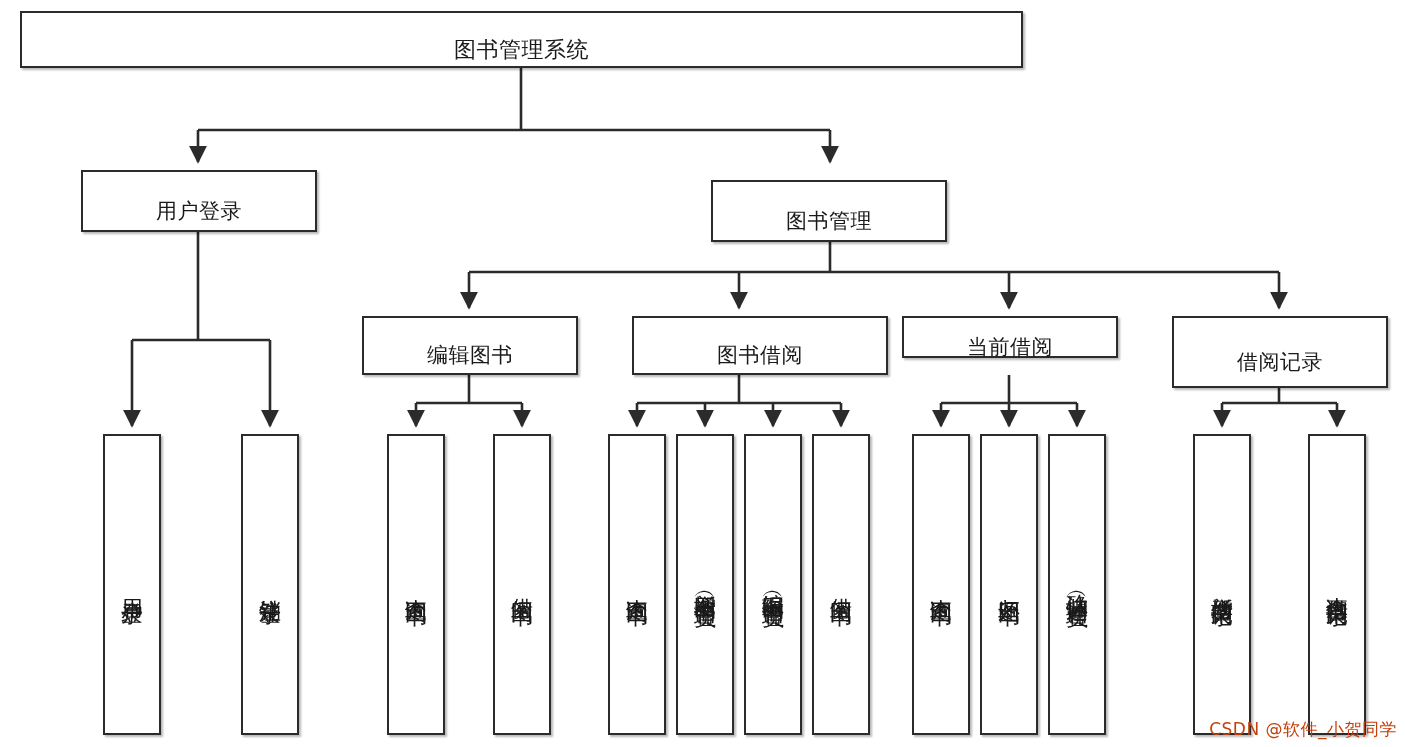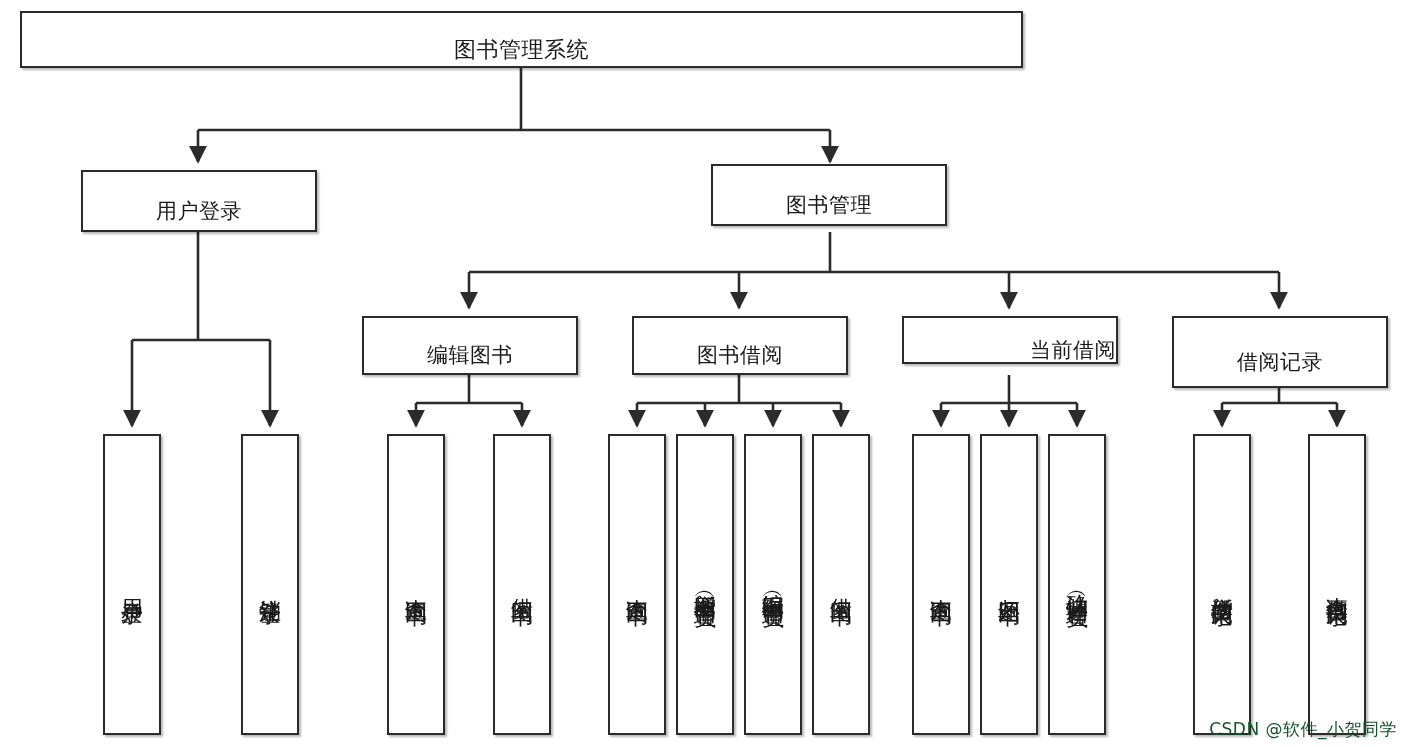--- a/index.html
+++ b/index.html
@@ -48,21 +48,21 @@
   }
   .vwrap{
     width:100%;height:100%;
     display:flex;align-items:center;justify-content:center;
   }
 
   .watermark{
     position:absolute;
     right:8px;bottom:6px;
     font-size:17px;
-    color:#14532d;
+    color:#c2410c;
     letter-spacing:0.5px;
     white-space:nowrap;
     user-select:none;
   }
 </style>
 </head>
 <body>
 
 <div id="stage">
 
@@ -116,31 +116,31 @@
     </g>
   </svg>
 
   <div class="node h root" style="left:20px;top:11px;width:1003px;height:57px;">
     <span class="lbl">图书管理系统</span>
   </div>
 
   <div class="node h" style="left:81px;top:170px;width:236px;height:62px;">
     <span class="lbl">用户登录</span>
   </div>
-  <div class="node h" style="left:711px;top:164px;width:236px;height:62px;">
+  <div class="node h" style="left:711px;top:180px;width:236px;height:62px;">
     <span class="lbl">图书管理</span>
   </div>
 
   <div class="node h" style="left:362px;top:316px;width:216px;height:59px;">
     <span class="lbl">编辑图书</span>
   </div>
-  <div class="node h" style="left:632px;top:316px;width:216px;height:59px;">
+  <div class="node h" style="left:632px;top:316px;width:256px;height:59px;">
     <span class="lbl">图书借阅</span>
   </div>
-  <div class="node h" style="left:902px;top:316px;width:216px;height:48px;justify-content:flex-end;">
+  <div class="node h" style="left:902px;top:316px;width:216px;height:42px;">
     <span class="lbl">当前借阅</span>
   </div>
   <div class="node h" style="left:1172px;top:316px;width:216px;height:72px;">
     <span class="lbl">借阅记录</span>
   </div>
 
   <div class="node v" style="left:103px;top:434px;width:58px;height:301px;">
     <div class="vwrap">
         <span class="lbl">用户登录</span>
       </div>

